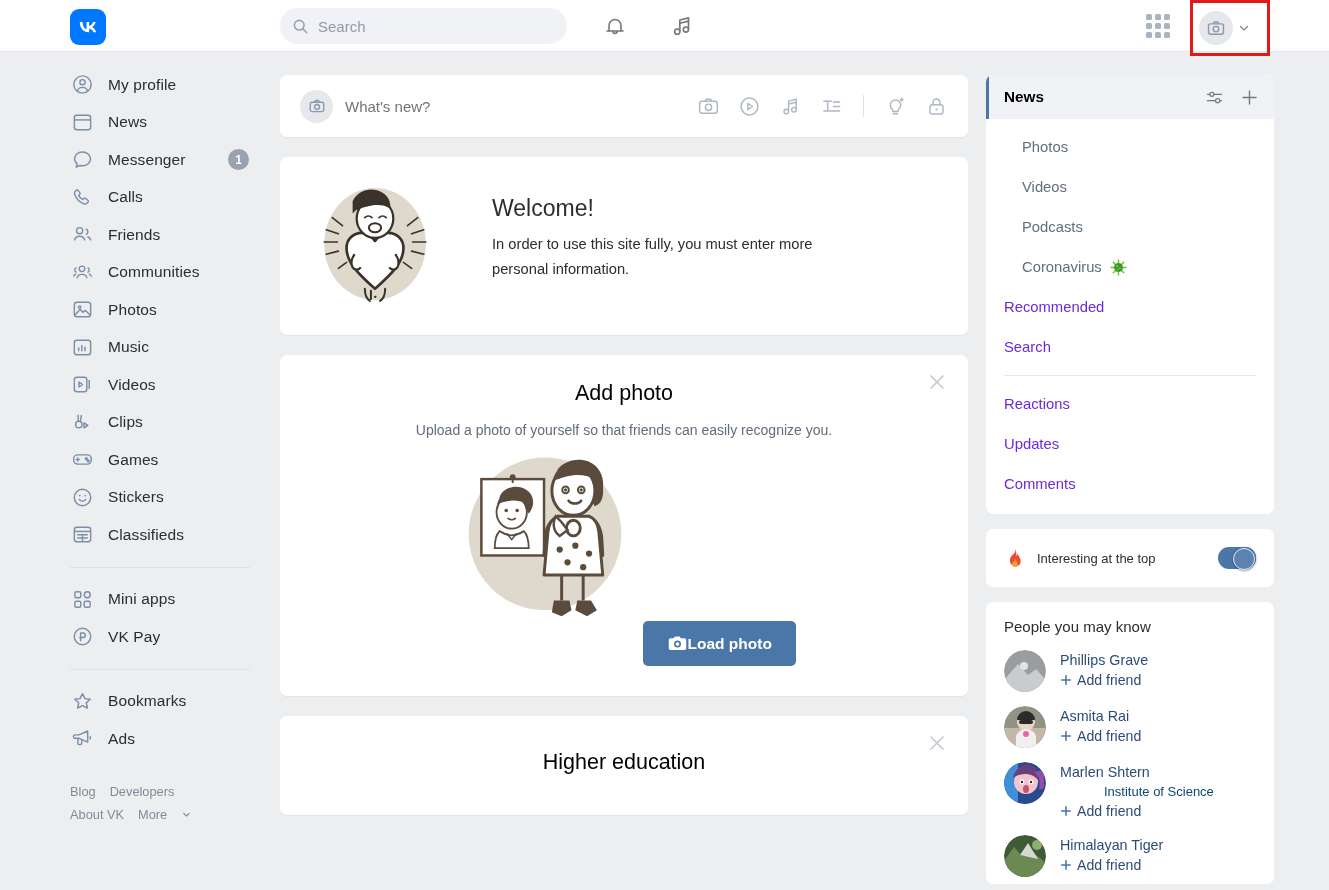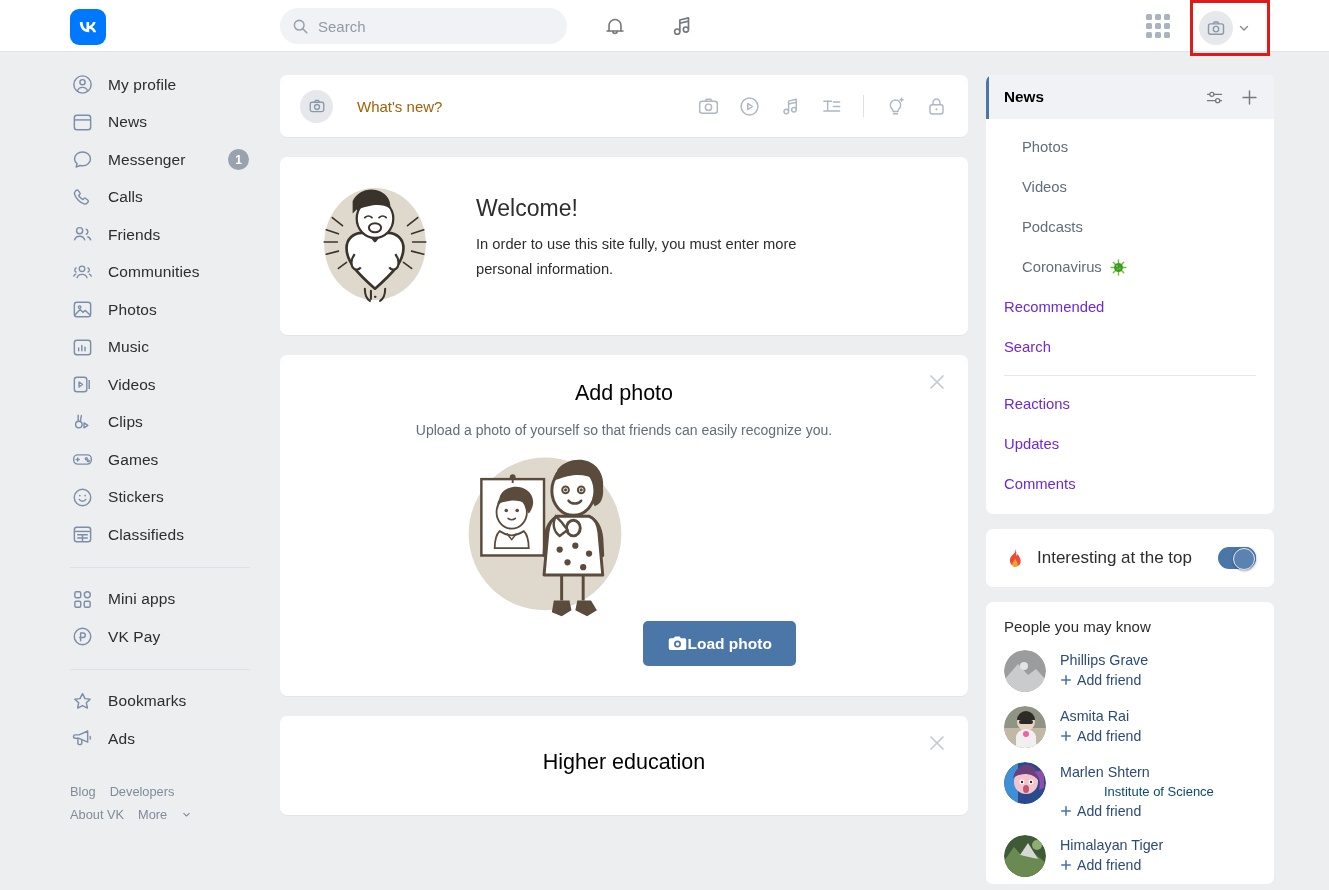--- a/index.html
+++ b/index.html
@@ -136,29 +136,29 @@
   }
 
   
   .postbar { height: 62px; display: flex; align-items: center; padding: 0 20px; }
   .postbar-av {
     width: 33px; height: 33px; border-radius: 50%;
     background: #e7e8ec; display: flex; align-items: center; justify-content: center;
     flex: 0 0 auto;
   }
   .postbar-av svg { width: 18px; height: 18px; }
-  .postbar-ph { margin-left: 24px; font-size: 15px; color: #a16207; flex: 1; cursor: text; }
+  .postbar-ph { margin-left: 12px; font-size: 15px; color: #737373; flex: 1; cursor: text; }
   .postbar-icons { display: flex; align-items: center; gap: 18px; }
   .postbar-icons .pi { width: 23px; height: 23px; cursor: pointer; }
   .pi-divider { width: 1px; height: 22px; background: #dfe1e5; margin: 0 2px; }
 
   
   .welcome { display: flex; padding: 26px 24px 30px 34px; align-items: flex-start; }
   .welcome-art { width: 122px; height: 122px; flex: 0 0 auto; }
-  .welcome-txt { margin-left: 40px; padding-top: 12px; }
+  .welcome-txt { margin-left: 56px; padding-top: 12px; }
   .welcome-title { font-size: 23px; color: #2c2d2e; font-weight: normal; margin-bottom: 10px; }
   .welcome-body { font-size: 14.7px; color: #2c2d2e; line-height: 25px; max-width: 370px; }
 
   
   .addphoto { padding: 26px 20px 30px; text-align: center; }
   .ap-title { font-size: 21.5px; color: #000; font-weight: normal; margin-bottom: 16px; }
   .ap-sub { font-size: 14px; color: #626d7a; }
   .ap-art { width: 186px; height: 186px; margin: 0 auto 30px; }
   .btn-primary {
     display: inline-flex; align-items: center; gap: 0;
@@ -205,21 +205,21 @@
   .rnav-item.sub { padding-left: 36px; }
   .rnav-item.dark { color: #6d28d9; }
   .rnav-sep { height: 1px; background: #e5e7eb; margin: 8px 18px; }
   .covid { width: 17px; height: 17px; margin-left: 8px; }
 
   .toggle-row {
     height: 58px; display: flex; align-items: center;
     padding: 0 18px;
   }
   .fire { width: 22px; height: 22px; flex: 0 0 auto; }
-  .toggle-lbl { margin-left: 11px; font-size: 17px; color: #2c2d2e; flex: 1; }
+  .toggle-lbl { margin-left: 11px; font-size: 13px; color: #2c2d2e; flex: 1; }
   .switch {
     width: 38px; height: 22px; border-radius: 11px;
     background: #4a76a8; position: relative; cursor: pointer;
     flex: 0 0 auto;
   }
   .switch::after {
     content: ""; position: absolute; right: 1px; top: 1px;
     width: 20px; height: 20px; border-radius: 50%;
     background: #4a76a8; border: 1px solid #e6ecf2;
     box-shadow: 0 1px 2px rgba(0,0,0,.25);

